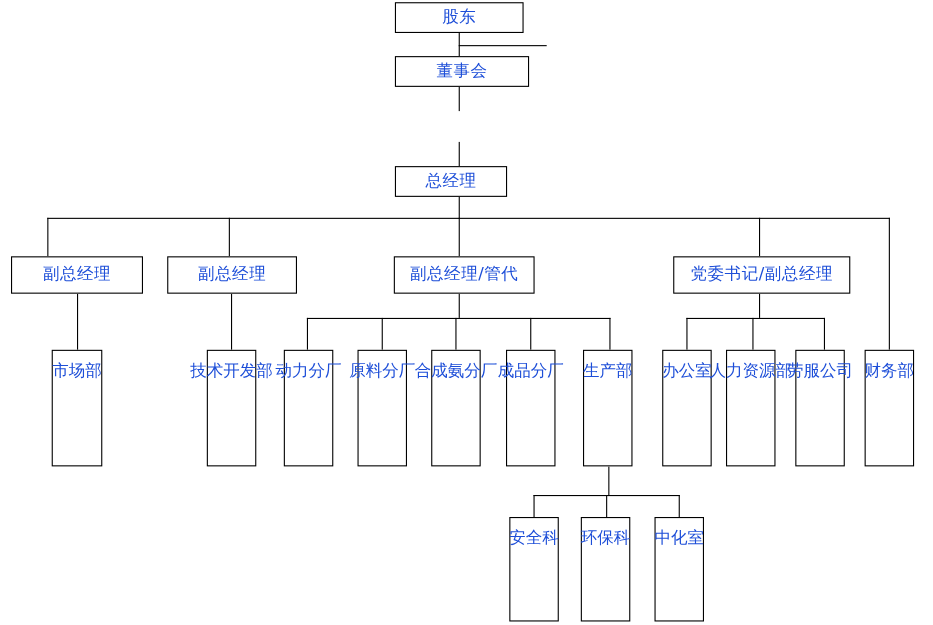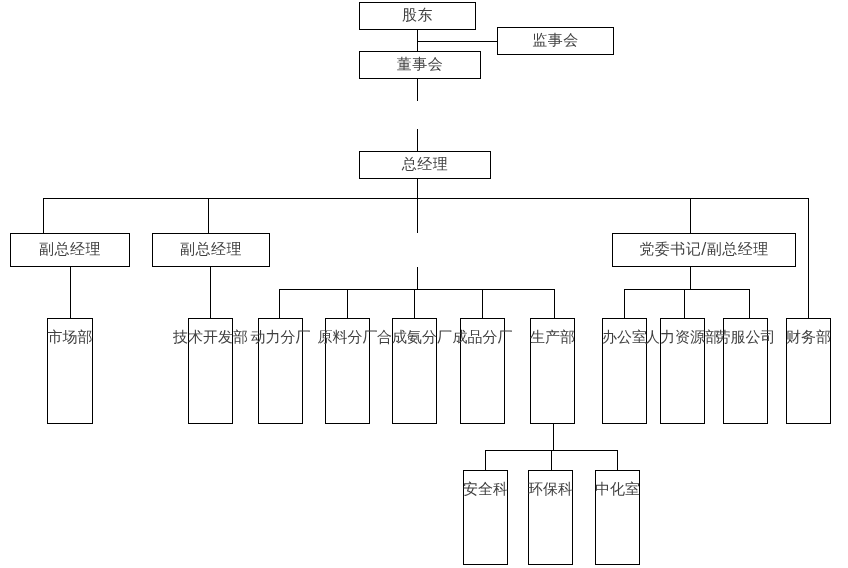--- a/index.html
+++ b/index.html
@@ -18,21 +18,21 @@
     overflow: hidden;
   }
   .node {
     position: absolute;
     box-sizing: border-box;
     border: 1px solid #000000;
     background: #ffffff;
     display: flex;
     align-items: center;
     justify-content: center;
-    color: #404040;
+    color: #1d4ed8;
     font-size: 15px;
     line-height: 1.15;
     letter-spacing: 0.5px;
     white-space: nowrap;
   }
   
   .node.vert {
     writing-mode: horizontal-tb;
     align-items: flex-start;
     justify-content: center;
@@ -89,37 +89,37 @@
       <div class="line v" style="left: 553px; top: 424px; height: 26px;"></div>
       <div class="line h" style="left: 485px; top: 450px; width: 133px;"></div>
       <div class="line v" style="left: 485px; top: 450px; height: 21px;"></div>
       <div class="line v" style="left: 551px; top: 450px; height: 21px;"></div>
       <div class="line v" style="left: 617px; top: 450px; height: 21px;"></div>
     </div>
 
   <div class="node" style="left: 359px; top: 2px; width: 117px; height: 28px;">
     <span>股东</span>
   </div>
-  <div class="node" style="left: 497px; top: 27px; width: 117px; height: 28px;">
-    <span>监事会</span>
-  </div>
   <div class="node" style="left: 359px; top: 51px; width: 122px; height: 28px;">
     <span>董事会</span>
   </div>
-  <div class="node" style="left: 359px; top: 151px; width: 132px; height: 28px;">
+  <div class="node" style="left: 359px; top: 151px; width: 102px; height: 28px;">
     <span>总经理</span>
   </div>
 
   <div class="node" style="left: 10px; top: 233px; width: 120px; height: 34px;">
     <span>副总经理</span>
   </div>
   <div class="node" style="left: 152px; top: 233px; width: 118px; height: 34px;">
     <span>副总经理</span>
   </div>
-  <div class="node" style="left: 612px; top: 233px; width: 184px; height: 34px;">
+  <div class="node" style="left: 358px; top: 233px; width: 128px; height: 34px;">
+    <span>副总经理/管代</span>
+  </div>
+  <div class="node" style="left: 612px; top: 233px; width: 161px; height: 34px;">
     <span>党委书记/副总经理</span>
   </div>
 
   <div class="node vert" style="left: 47px; top: 318px; width: 46px; height: 106px;">
       <span>市</span>
       <span>场</span>
       <span>部</span>
     </div>
   <div class="node vert" style="left: 188px; top: 318px; width: 45px; height: 106px;">
       <span>技</span>

